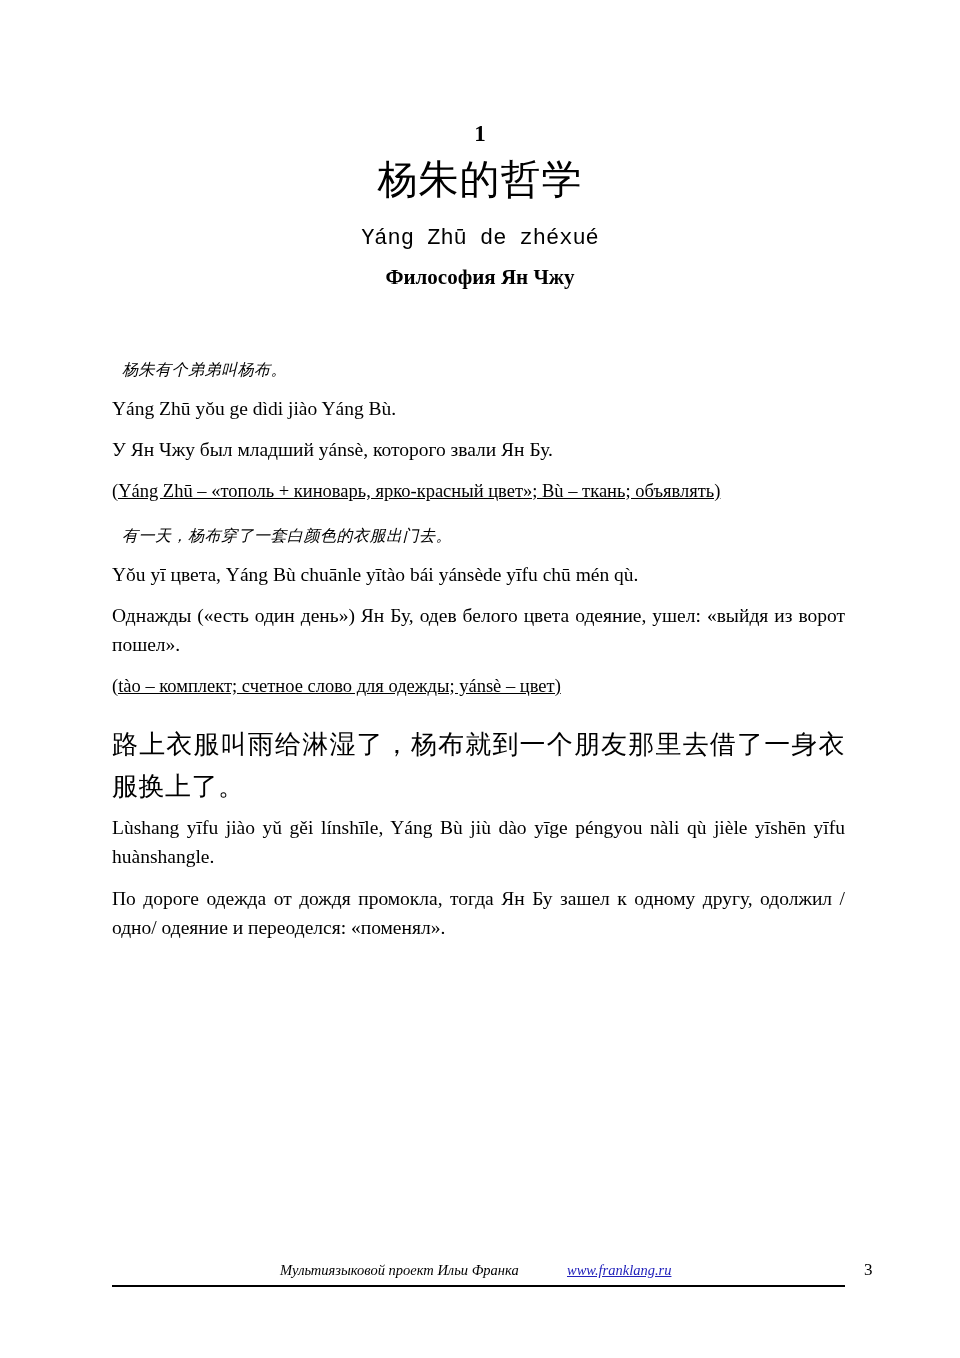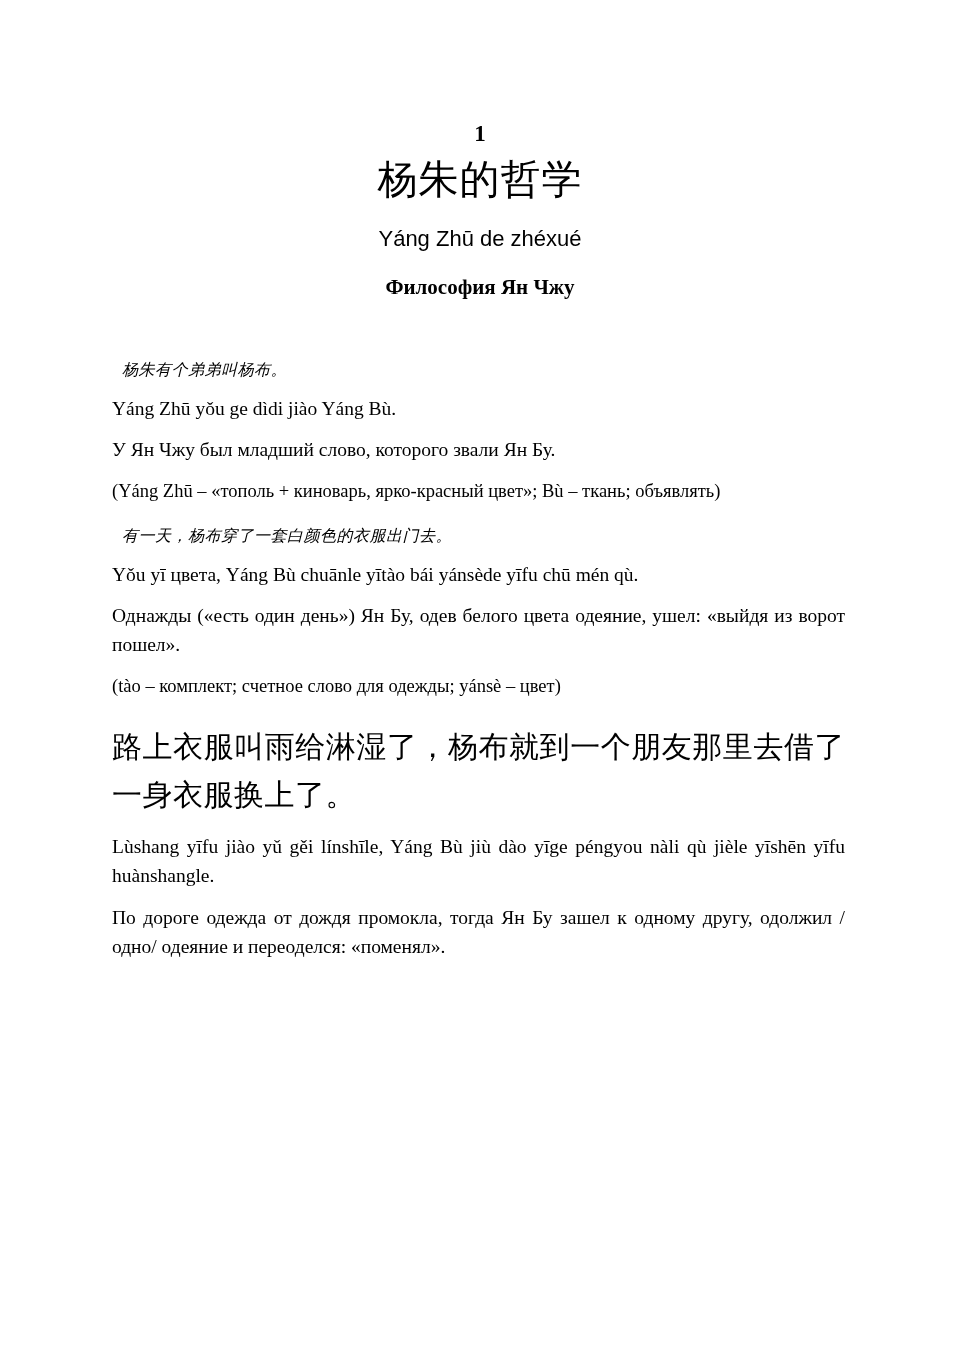--- a/index.html
+++ b/index.html
@@ -30,29 +30,29 @@
     padding-top: 122px;
   }
   .title-cn {
     font-family: Liberation Mono, monospace;
     font-size: 40px;
     line-height: 1.25;
     letter-spacing: 1px;
     margin-top: 13px;
   }
   .title-pinyin {
-    font-family: Liberation Sans, sans-serif;
+    font-family: Liberation Mono, monospace;
     font-size: 22px;
     margin-top: 18px;
   }
   .title-ru {
     font-family: "Liberation Serif", "DejaVu Serif", serif;
     font-size: 21px;
     font-weight: bold;
-    margin-top: 23px;
+    margin-top: 14px;
   }
 
   
   .body {
     position: absolute;
     left: 112px;
     top: 358px;
     width: 733px;
   }
   .block {
@@ -66,26 +66,26 @@
     font-family: "DejaVu Sans", sans-serif;
     font-style: italic;
     font-size: 16px;
     line-height: 1.45;
     padding-left: 10px;
     letter-spacing: 0.5px;
     margin-bottom: 13px;
   }
   .cn-large {
     font-family: "DejaVu Sans", sans-serif;
-    font-size: 30px;
+    font-size: 26px;
     line-height: 1.62;
     letter-spacing: 0.5px;
     text-align: justify;
     text-align-last: left;
-    margin-bottom: 12px;
+    margin-bottom: 6px;
   }
   .pinyin {
     font-family: "Liberation Serif", "DejaVu Serif", serif;
     font-size: 19.5px;
     line-height: 1.5;
     text-align: justify;
     text-align-last: left;
     margin-bottom: 12px;
   }
   .ru {
@@ -96,20 +96,21 @@
     text-align-last: left;
     margin-bottom: 12px;
   }
   .note {
     font-family: "Liberation Serif", "DejaVu Serif", serif;
     font-size: 18.5px;
     line-height: 1.52;
     text-align: justify;
     text-align-last: left;
     margin-bottom: 14px;
+    text-decoration: underline;
   }
   .gap-sm { height: 5px; }
   .gap-md { height: 9px; }
 
   
   .footer {
     position: absolute;
     left: 112px;
     top: 1262px;
     width: 756px;
@@ -165,21 +166,21 @@
     <div class="title-cn">杨朱的哲学</div>
     <div class="title-pinyin">Yáng Zhū de zhéxué</div>
     <div class="title-ru">Философия Ян Чжу</div>
   </div>
 
   <div class="body">
 
     <div class="block">
       <p class="cn-italic">杨朱有个弟弟叫杨布。</p>
       <p class="pinyin">Yáng Zhū yǒu ge dìdi jiào Yáng Bù.</p>
-      <p class="ru">У Ян Чжу был младший слово, которого звали Ян Бу.</p>
+      <p class="ru">У Ян Чжу был младший yánsè, которого звали Ян Бу.</p>
       <p class="note">(Yáng Zhū – «тополь + киноварь, ярко-красный цвет»; Bù – ткань; объявлять)</p>
     </div>
 
     <div class="gap-sm"></div>
 
     <div class="block">
       <p class="cn-italic">有一天，杨布穿了一套白颜色的衣服出门去。</p>
       <p class="pinyin">Yǒu yī цвета, Yáng Bù chuānle yītào bái yánsède yīfu chū mén qù.</p>
       <p class="ru">Однажды («есть один день») Ян Бу, одев белого цвета одеяние, ушел: «выйдя из ворот пошел».</p>
       <p class="note">(tào – комплект; счетное слово для одежды; yánsè – цвет)</p>
@@ -188,14 +189,22 @@
     <div class="gap-md"></div>
 
     <div class="block">
       <p class="cn-large">路上衣服叫雨给淋湿了，杨布就到一个朋友那里去借了一身衣服换上了。</p>
       <p class="pinyin">Lùshang yīfu jiào yǔ gěi línshīle, Yáng Bù jiù dào yīge péngyou nàli qù jièle yīshēn yīfu huànshangle.</p>
       <p class="ru">По дороге одежда от дождя промокла, тогда Ян Бу зашел к одному другу, одолжил /одно/ одеяние и переоделся: «поменял».</p>
     </div>
 
   </div>
 
+  <div class="footer">
+    <div class="footer-row">
+      <span class="footer-credit">Мультиязыковой проект Ильи Франка</span>
+      <span class="footer-url">www.franklang.ru</span>
+      <span class="footer-pageno">3</span>
+    </div>
+    <div class="footer-rule"></div>
+  </div>
 
 </div>
 
 </body></html>

